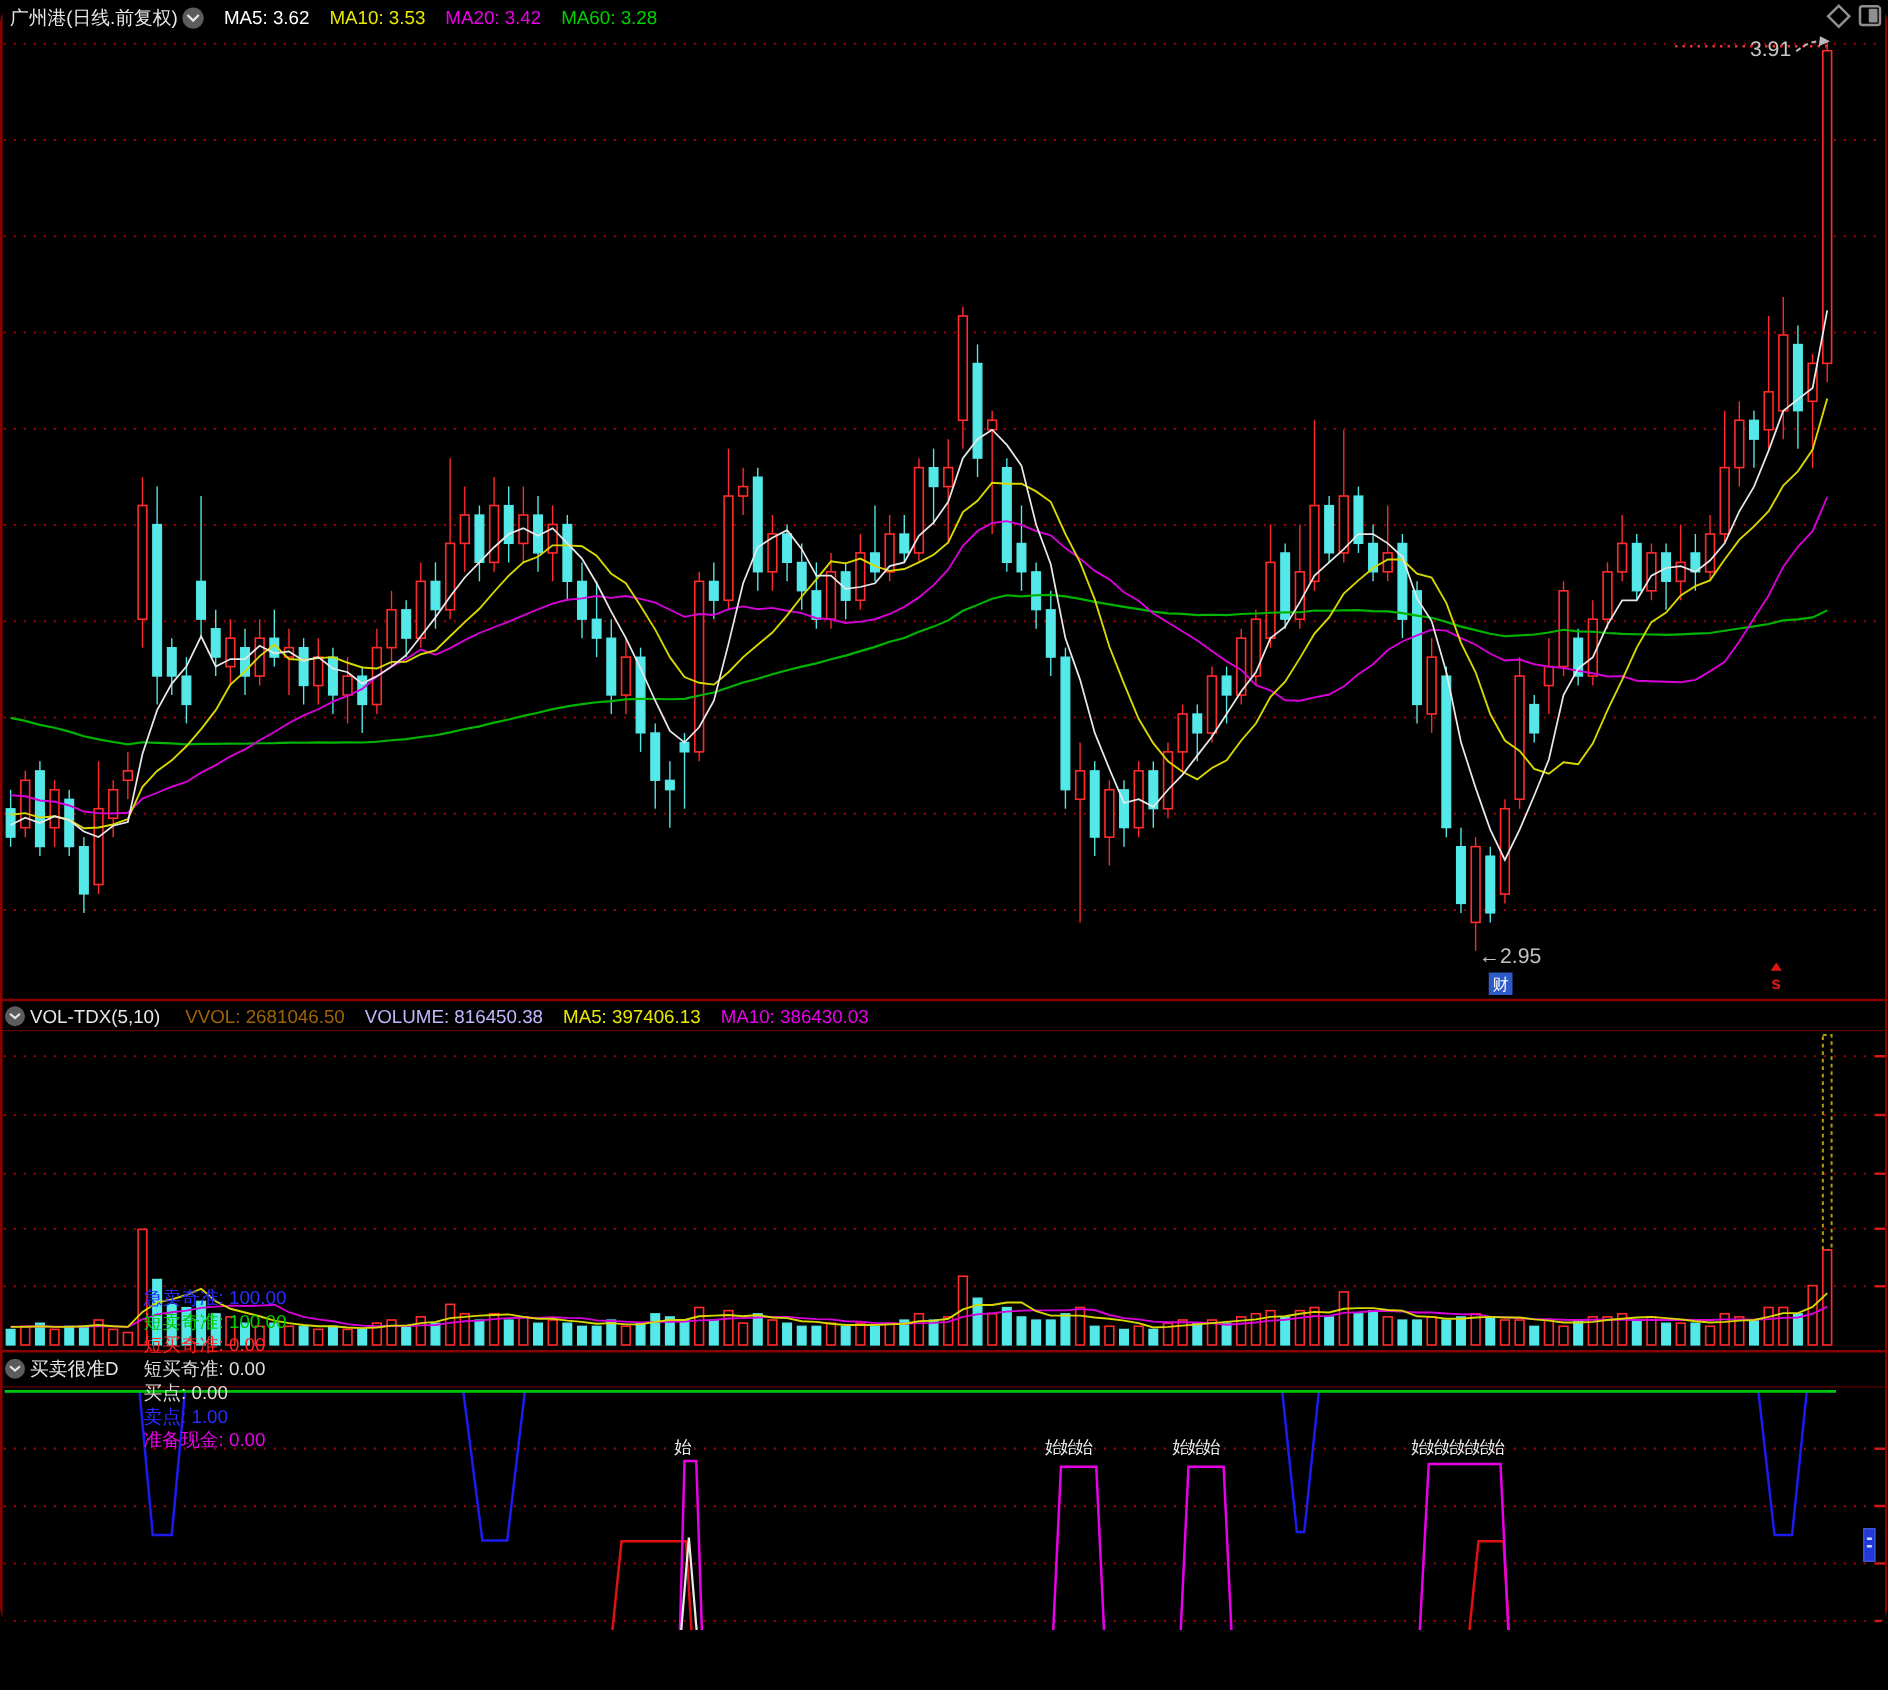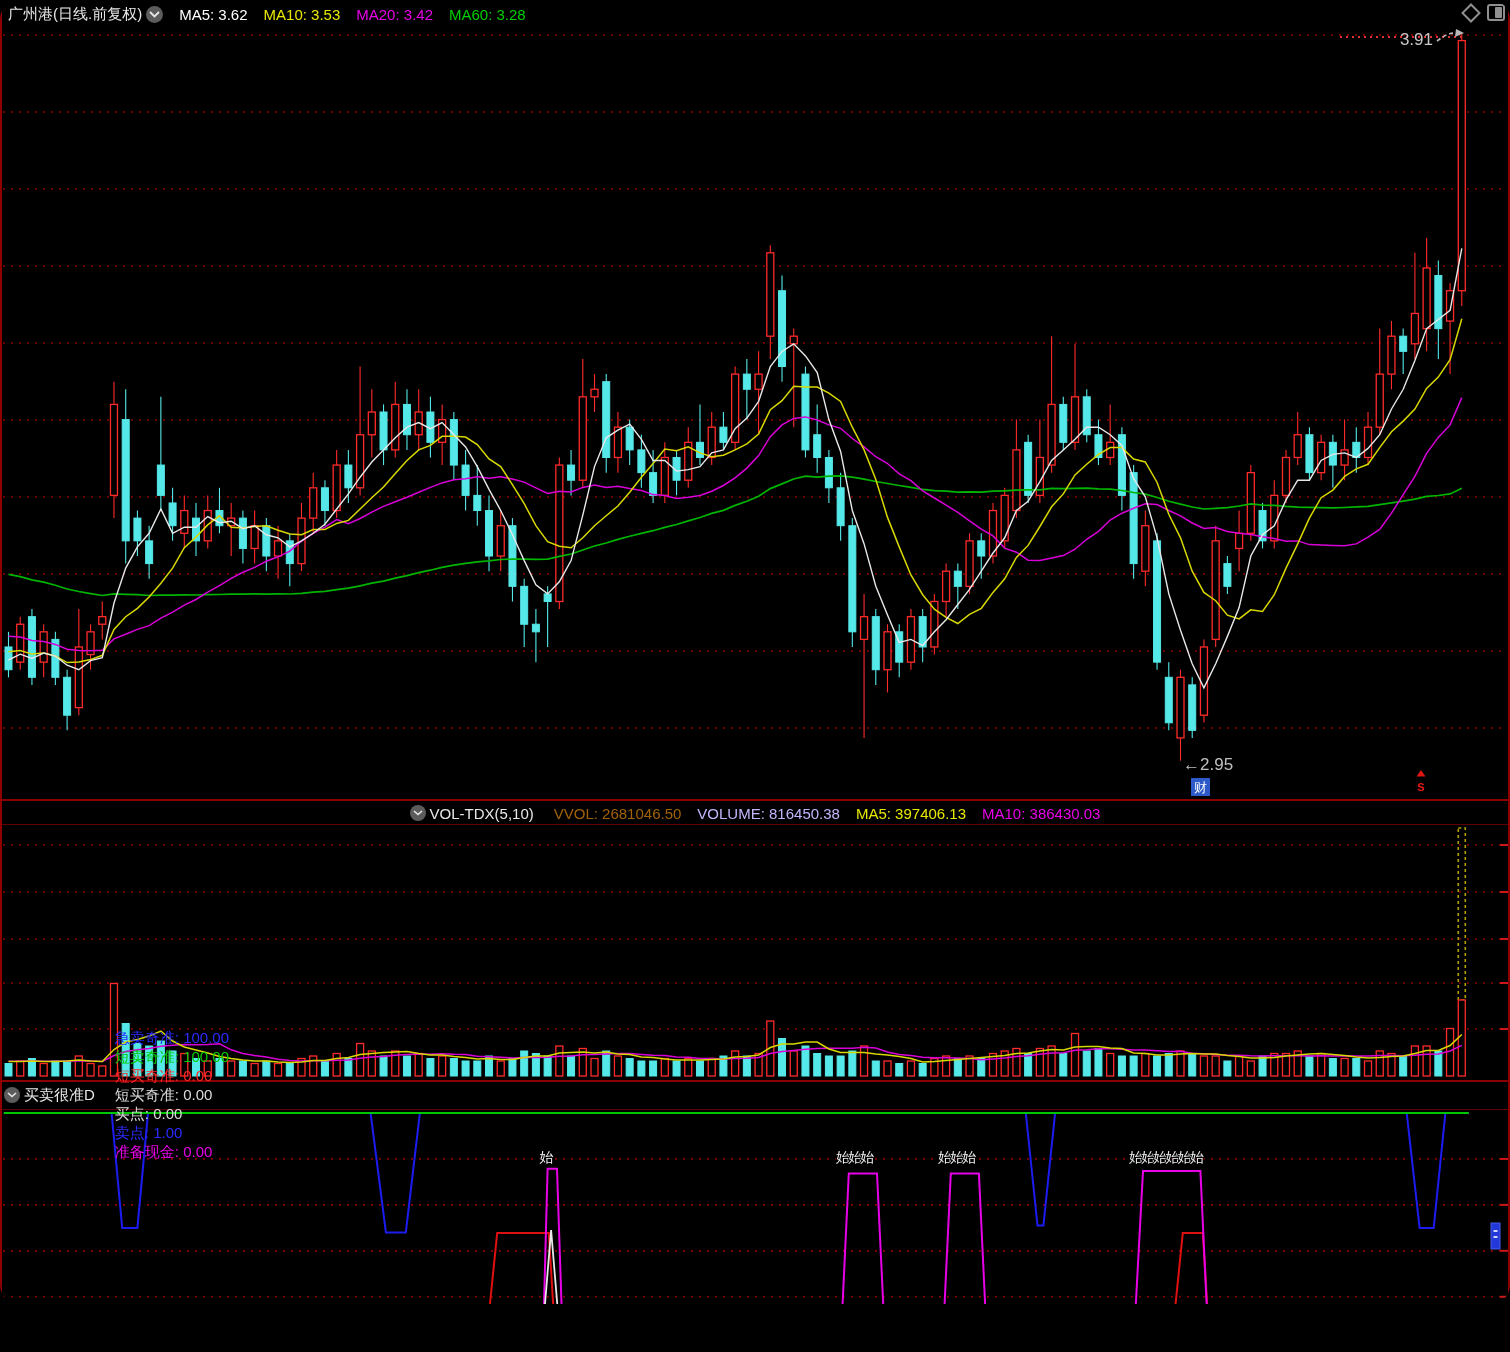--- a/index.html
+++ b/index.html
@@ -328,21 +328,21 @@
         <text x="1183" y="770" fill="#c0c0c0" font-size="17">←2.95</text>
         <rect x="1191" y="778" width="19" height="18" fill="#2d5ac8"></rect>
         <text x="1200.5" y="792" text-anchor="middle" fill="#ffffff" font-size="13">财</text>
         <polygon points="1421,770 1416.5,776.5 1425.5,776.5" fill="#e01515"></polygon>
         <text x="1421" y="791" text-anchor="middle" fill="#e01515" font-size="14" font-weight="bold">s</text>
       </g>
     </svg>
 
   <div class="hsep" style="top:799px;height:2px;"></div>
 
-  <div class="panel-header" style="top:802px;height:22px;justify-content:center;">
+  <div class="panel-header" style="top:802px;height:22px;">
     <span class="chev" style="width:16px;height:16px;">
       <svg width="10" height="6" viewBox="0 0 10 6">
           <path d="M1 1 L5 4.5 L9 1" stroke="#e8e8e8" stroke-width="1.6" fill="none"></path>
         </svg>
     </span>
     <span class="hdr-title">VOL-TDX(5,10)</span>
     <span id="vol-legend" style="display:inline-flex;">
         <span class="legend-item" style="color: #a16207;">VVOL: 2681046.50</span>
         <span class="legend-item" style="color: #c4b5fd;">VOLUME: 816450.38</span>
         <span class="legend-item" style="color: rgb(232, 232, 0);">MA5: 397406.13</span>

